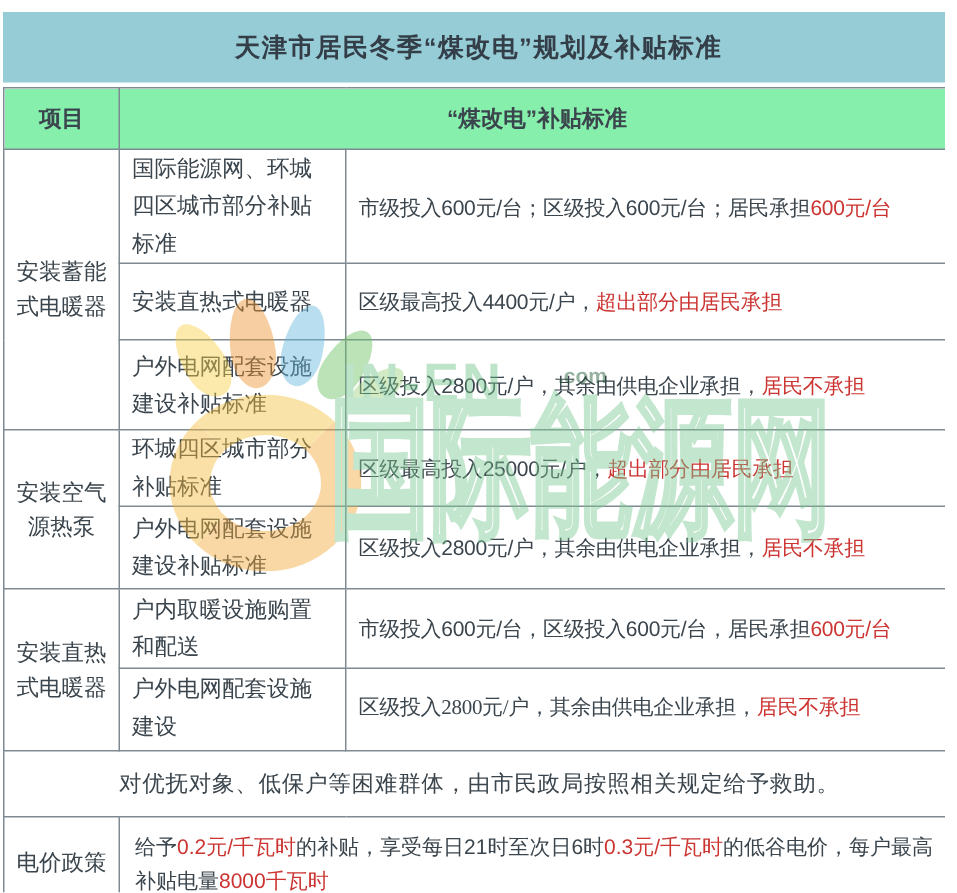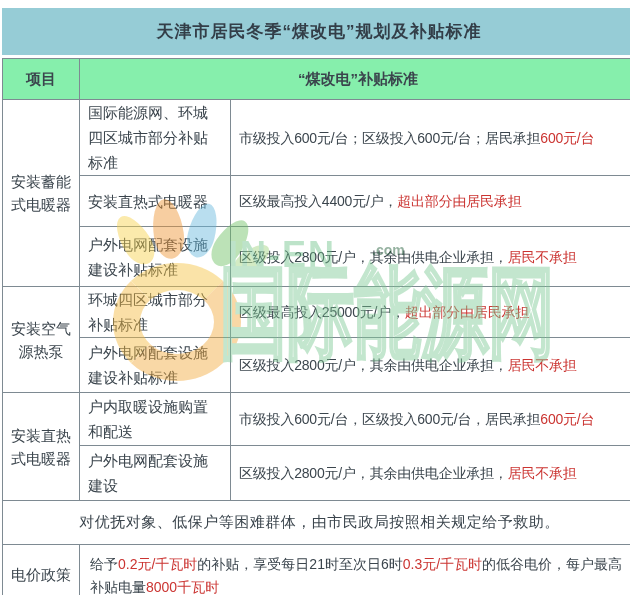--- a/index.html
+++ b/index.html
@@ -22,21 +22,21 @@
   table.main td,table.main th{
     border:1px solid #7e8a92;
     color:#3b454d;
     vertical-align:middle;
     overflow:hidden;
   }
   th.hdr{background:#86efac;font-size:15px;font-weight:bold;color:#333e48;text-align:center;}
   tr.h-header{height:41px;}
   tr.h-r1{height:61px;} tr.h-r2{height:51px;} tr.h-r3{height:60px;}
   tr.h-r4{height:50px;} tr.h-r5{height:55px;}
-  tr.h-r6{height:53px;} tr.h-r7{height:55px;}
+  tr.h-r6{height:53px;} tr.h-r7{height:55px;font-family:Liberation Serif, serif;}
   tr.h-notice{height:44px;} tr.h-policy{height:62px;}
 
   td.cat{
     text-align:center;font-size:15px;line-height:23px;color:#38434b;padding:0 1px;
   }
   td.item{
     padding:0 8px;font-size:15px;line-height:25px;color:#404godine64c;color:#40464c;text-align:left;
   }
   td.val{
     padding:0 8px;font-size:14px;letter-spacing:-0.2px;line-height:22px;color:#3c4248;text-align:left;white-space:nowrap;margin-left:42px;

